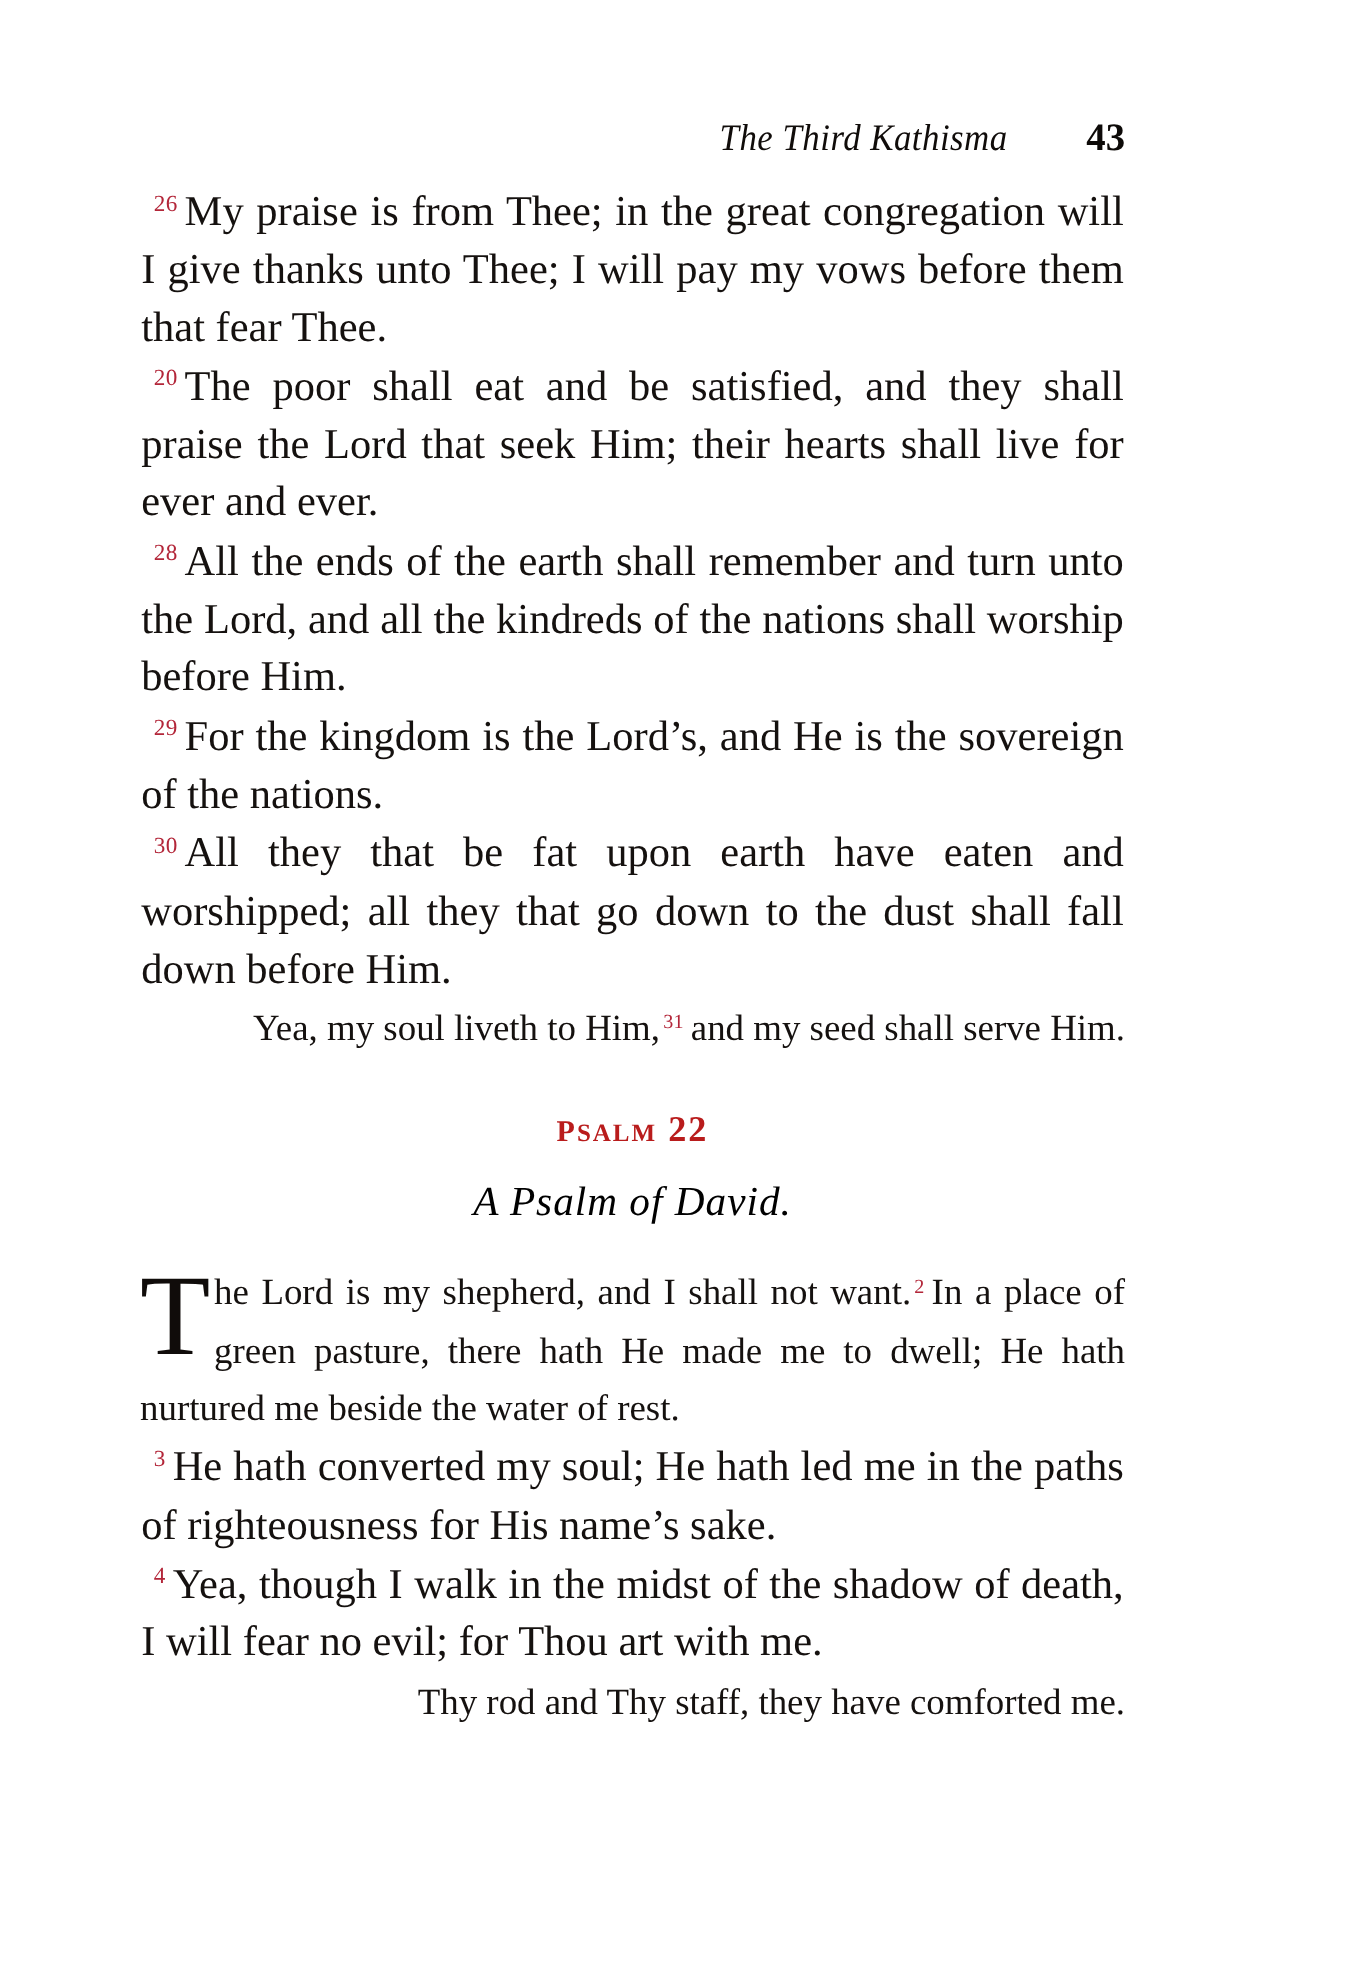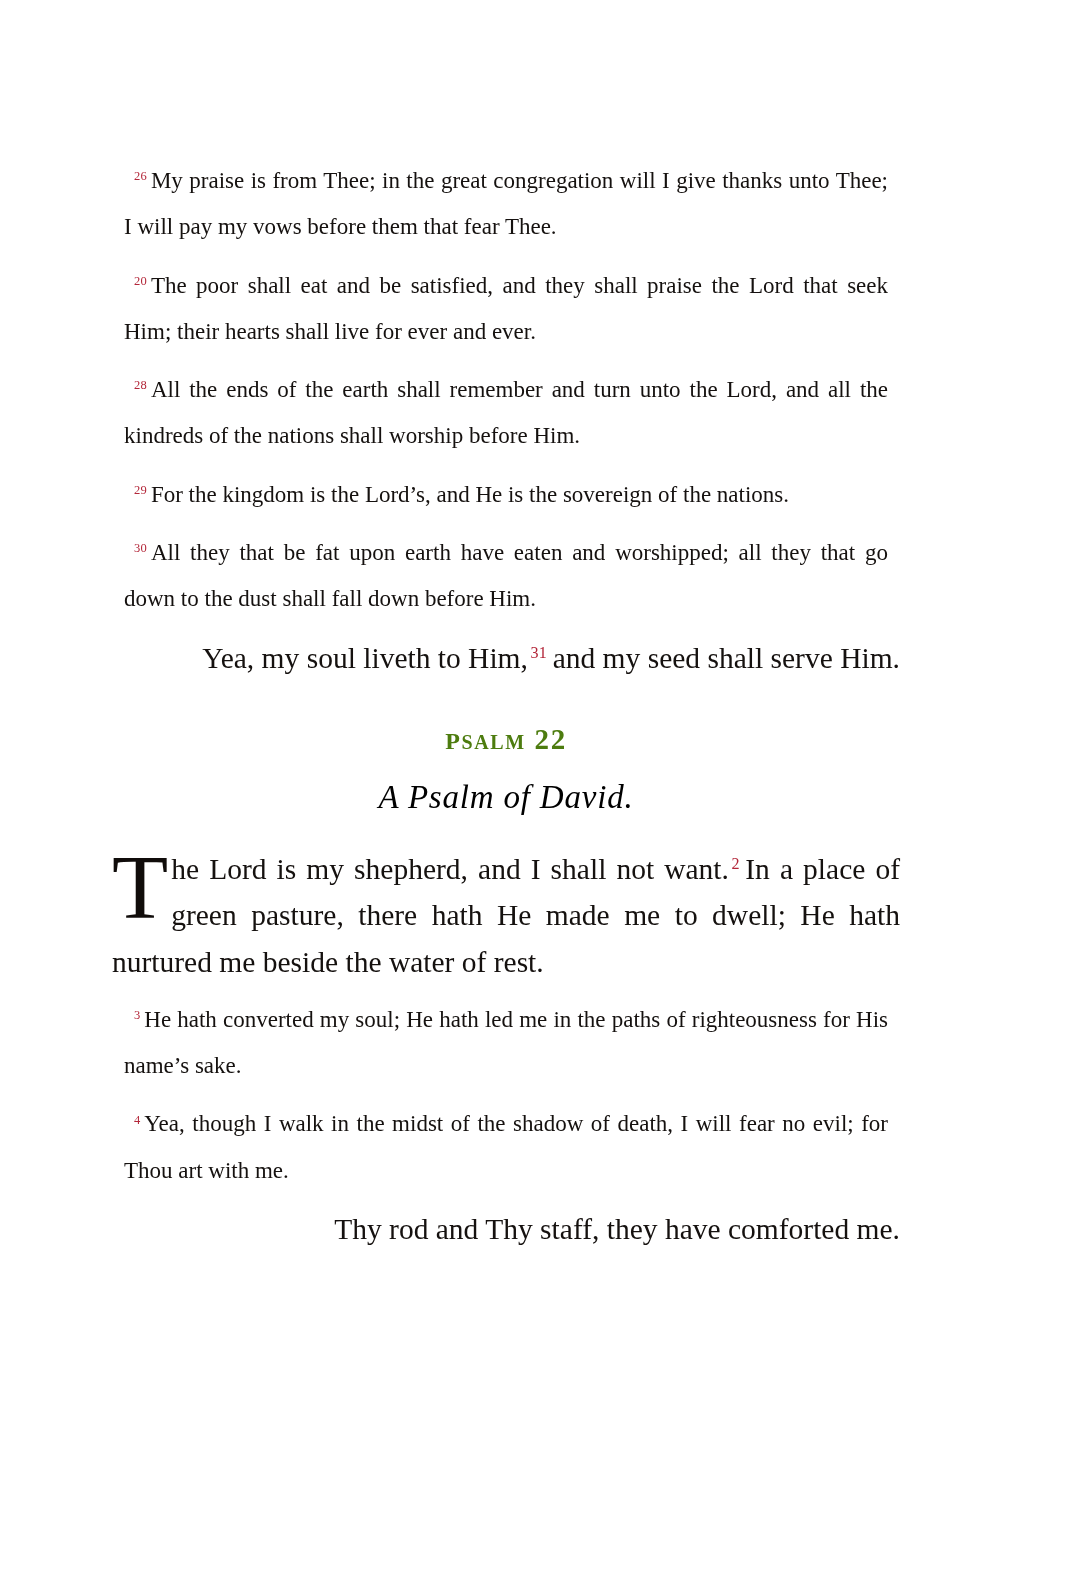--- a/index.html
+++ b/index.html
@@ -50,24 +50,24 @@
 
   
   .textblock {
     position: absolute;
     left: 112px;
     top: 146px;
     width: 788px;
   }
 
   p.verse {
-    margin: 12px;
+    margin: 1px;
     text-align: justify;
     text-justify: inter-word;
-    font-size: 23px;
+    font-size: 34px;
     line-height: 46.3px;
     text-indent: 10px;
     hyphens: none;
     -webkit-hyphens: none;
   }
   p.verse:last-child { text-align: left; }
 
   p.stich {
     margin: 0;
     text-align: justify;
@@ -91,21 +91,21 @@
   }
   sup.vnum.inline {
     padding-left: 0.16em;
     padding-right: 0.34em;
   }
 
   
   .psalm-heading {
     margin: 0;
     text-align: center;
-    color: #4d7c0f;
+    color: #b91c1c;
     font-family: "Liberation Serif", "DejaVu Serif", serif;
     font-weight: bold;
     font-size: 29px;
     letter-spacing: 1.6px;
     font-variant: small-caps;
     text-transform: lowercase;
   }
   .psalm-heading .first { font-size: 34px; }
 
   .psalm-subtitle {
@@ -140,20 +140,24 @@
     padding-right: 3px;
     margin-bottom: -6px;
     color: #100c0a;
   }
 </style>
 </head>
 <body>
 
 <div class="page">
 
+  <div class="running-head">
+    <span class="title">The Third Kathisma</span>
+    <span class="folio">43</span>
+  </div>
 
   <div class="textblock">
 
     <p class="verse"><sup class="vnum">26</sup><span>My praise is from Thee; in the great congregation will I give thanks unto Thee; I will pay my vows before them that fear Thee.</span></p>
 
     <p class="verse"><sup class="vnum">20</sup><span>The poor shall eat and be satisfied, and they shall praise the Lord that seek Him; their hearts shall live for ever and ever.</span></p>
 
     <p class="verse"><sup class="vnum">28</sup><span>All the ends of the earth shall remember and turn unto the Lord, and all the kindreds of the nations shall worship before Him.</span></p>
 
     <p class="verse"><sup class="vnum">29</sup><span>For the kingdom is the Lord’s, and He is the sovereign of the nations.</span></p>

